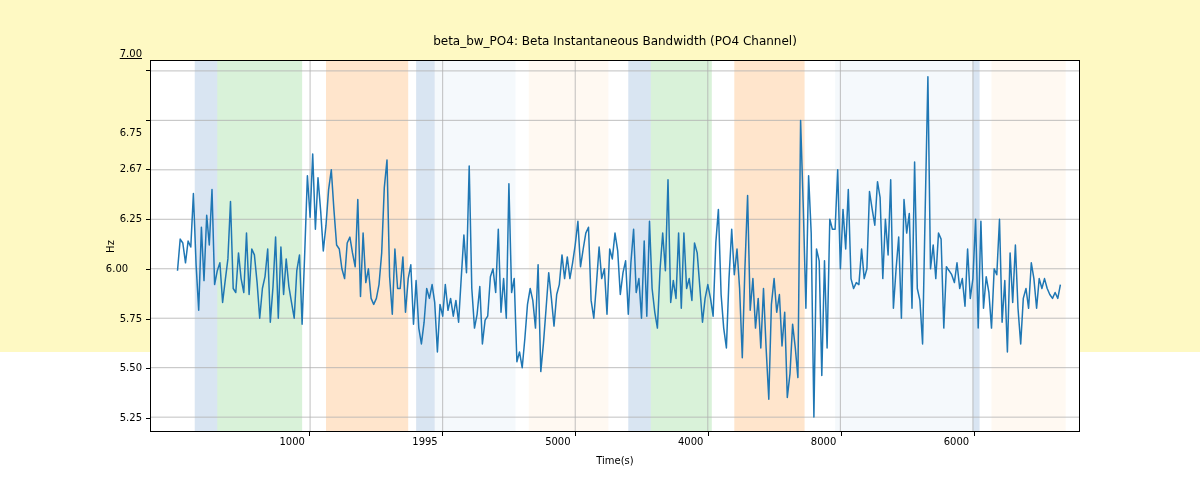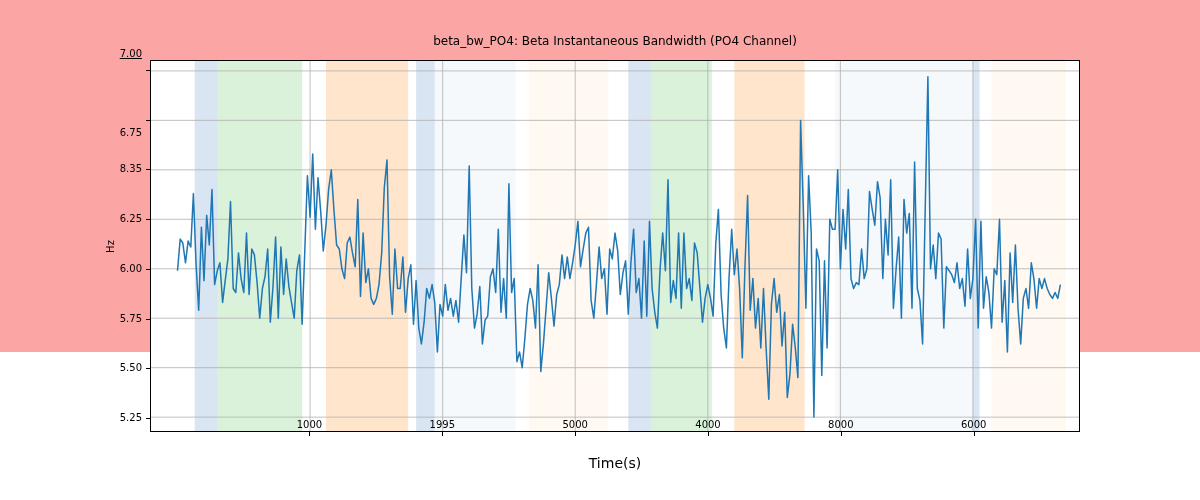--- a/index.html
+++ b/index.html
@@ -9,21 +9,21 @@
     height: 500px;
     background: #ffffff;
     font-family: "DejaVu Sans", Arial, sans-serif;
     font-size: 10px;
     color: #000000;
   }
   .figure {
     position: relative;
     width: 1200px;
     height: 352px;
-    background: #fca5a5;
+    background: #fef9c3;
   }
   .axes {
     position: absolute;
     left: 150px;
     top: 60px;
     width: 930px;
     height: 372px;
     background: #ffffff;
     border: 1px solid #000000;
     box-sizing: border-box;
@@ -49,42 +49,42 @@
     width: 930px;
     text-align: center;
     font-size: 12px;
   }
   .xlabel {
     position: absolute;
     top: 455px;
     left: 150px;
     width: 930px;
     text-align: center;
-    font-size: 14px;
+    font-size: 10px;
   }
   .ylabel {
     position: absolute;
     left: 100px;
     top: 60px;
     width: 20px;
     height: 372px;
     display: flex;
     align-items: center;
     justify-content: center;
   }
   .ylabel span {
     transform: rotate(-90deg);
     white-space: nowrap;
     font-size: 10px;
   }
   .xtick {
     position: absolute;
-    top: 419px;
+    top: 436px;
     width: 60px;
-    text-align: center;
+    text-align: left;
     font-size: 10px;
   }
   .ytick {
     position: absolute;
     right: 1058px;
     width: 50px;
     text-align: right;
     font-size: 10px;
   }
   .tick-mark {
@@ -149,25 +149,25 @@
       <div class="xtick" style="left: 943.714px;">6000</div>
       <div class="tick-mark" style="left: 973.714px; top: 432px; width: 1px; height: 4px;"></div>
     </div>
   <div id="ytick-container">
       <div class="ytick" style="top: 412.075px;">5.25</div>
       <div class="tick-mark" style="left: 146px; top: 418.075px; width: 4px; height: 1px;"></div>
       <div class="ytick" style="top: 362.342px;">5.50</div>
       <div class="tick-mark" style="left: 146px; top: 368.342px; width: 4px; height: 1px;"></div>
       <div class="ytick" style="top: 312.61px;">5.75</div>
       <div class="tick-mark" style="left: 146px; top: 318.61px; width: 4px; height: 1px;"></div>
-      <div class="ytick" style="top: 262.877px;">6.00</div>
+      <div class="ytick" style="top: 262.877px; text-align: center;">6.00</div>
       <div class="tick-mark" style="left: 146px; top: 268.877px; width: 4px; height: 1px;"></div>
       <div class="ytick" style="top: 213.144px;">6.25</div>
       <div class="tick-mark" style="left: 146px; top: 219.144px; width: 4px; height: 1px;"></div>
-      <div class="ytick" style="top: 163.412px;">8.35</div>
+      <div class="ytick" style="top: 163.412px;">2.67</div>
       <div class="tick-mark" style="left: 146px; top: 169.412px; width: 4px; height: 1px;"></div>
       <div class="ytick" style="top: 127px;">6.75</div>
       <div class="tick-mark" style="left: 146px; top: 119.679px; width: 4px; height: 1px;"></div>
       <div class="ytick" style="top: 48px; text-decoration: underline;">7.00</div>
       <div class="tick-mark" style="left: 146px; top: 69.9465px; width: 4px; height: 1px;"></div>
     </div>
 
   <div class="xlabel">Time(s)</div>
   <div class="ylabel">
       <span>Hz</span>

